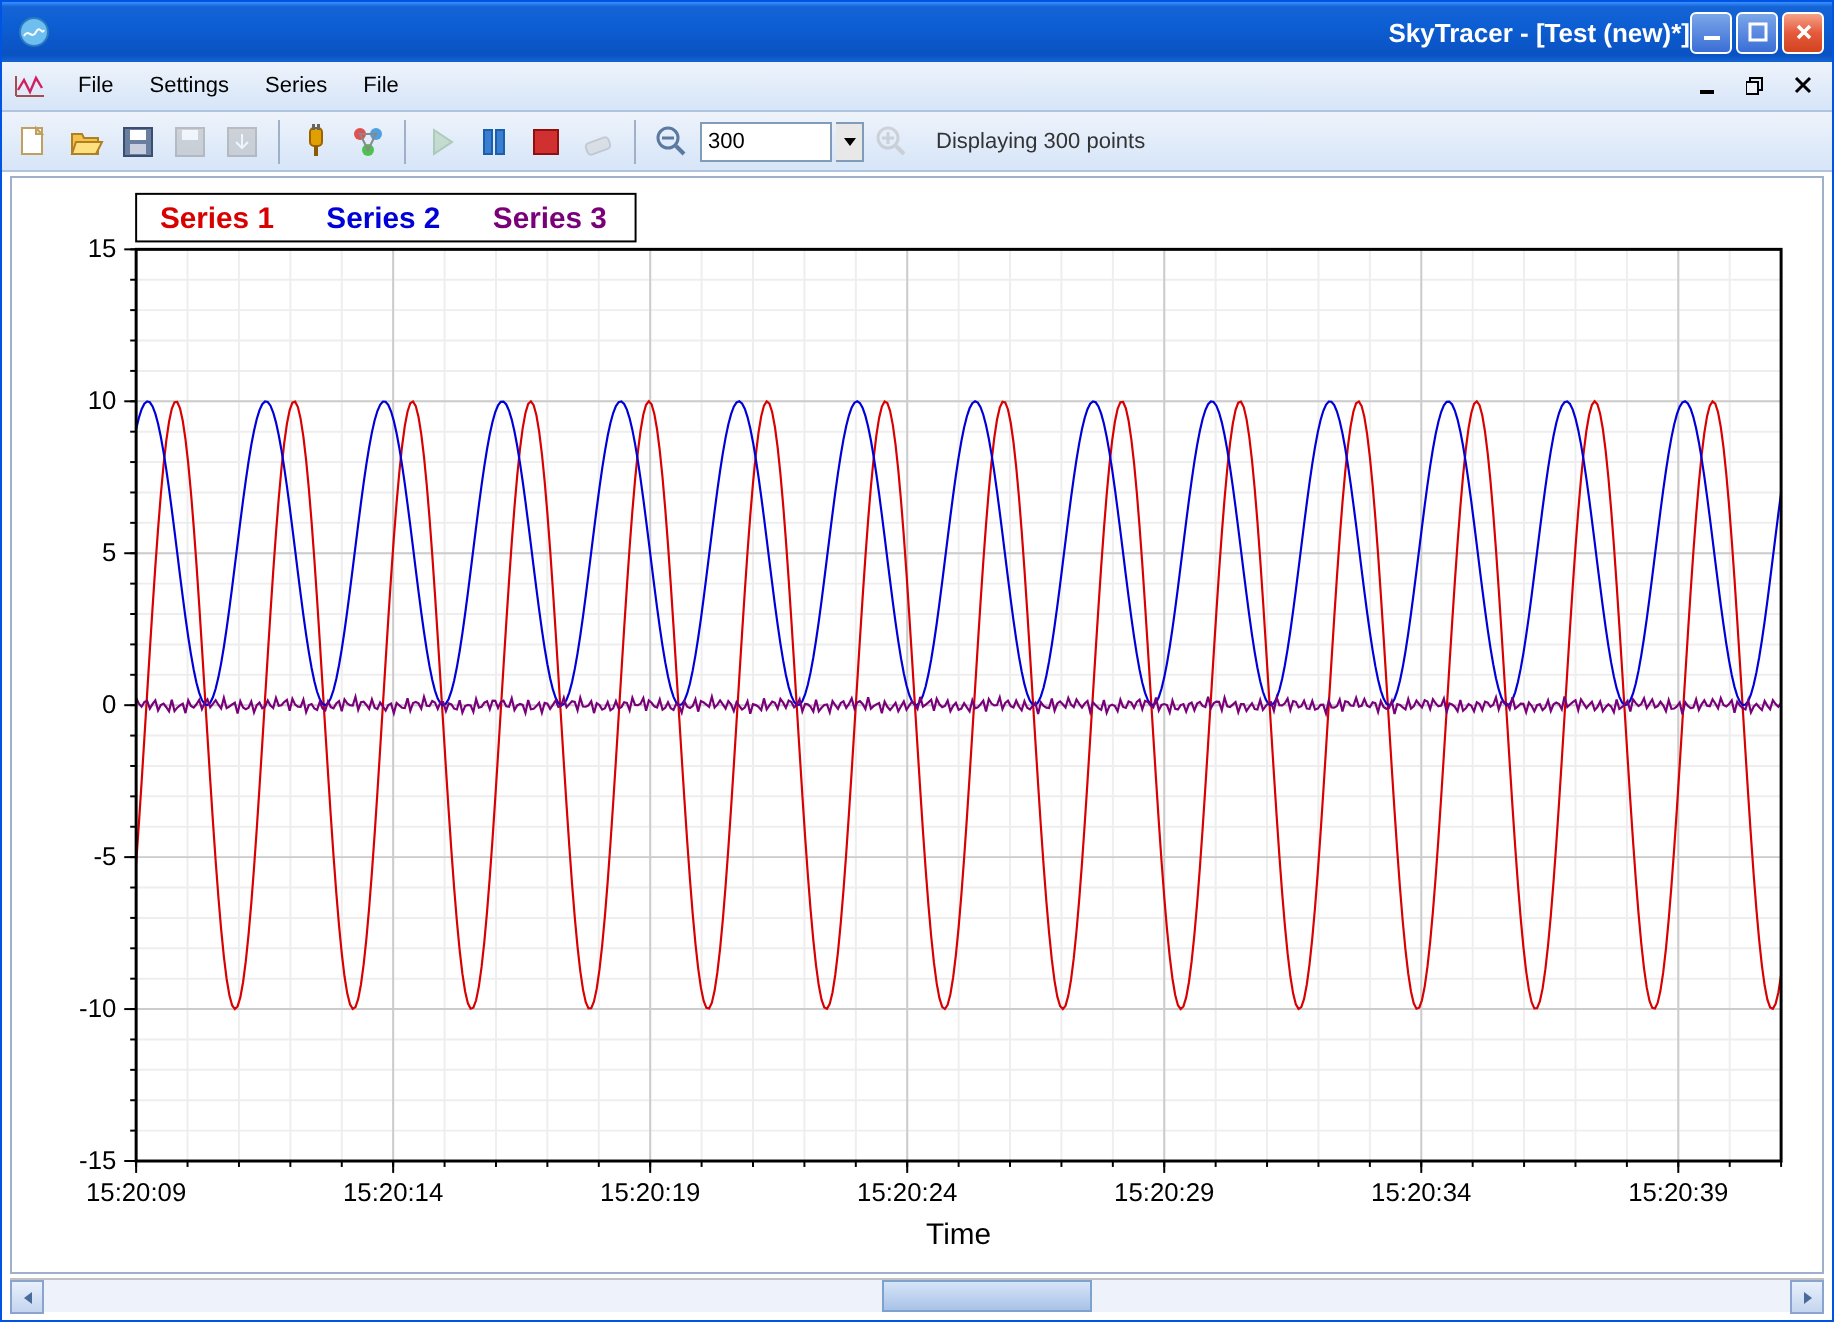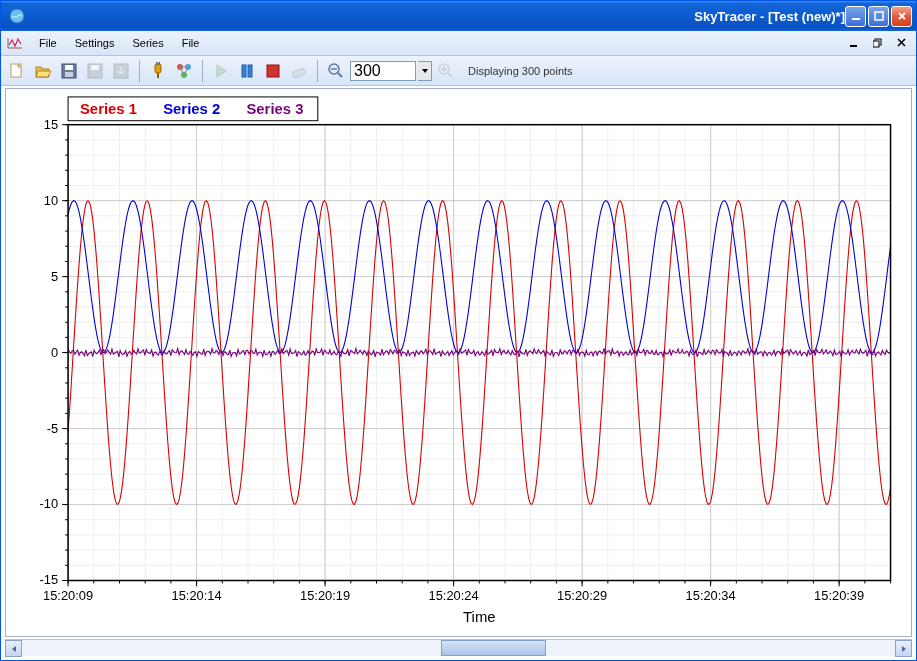--- a/index.html
+++ b/index.html
@@ -18,21 +18,21 @@
   .menubar { height: 25px; background: linear-gradient(to bottom, #eef3fb, #d6e5f8); border-bottom: 1px solid #b0c4de; display: flex; align-items: center; padding: 0 6px; gap: 2px; }
   .menubar-icon { width:16px; height:16px; margin-right:6px; display:inline-flex; }
   .menu-item { padding: 3px 8px; cursor: pointer; text-decoration: underline; text-decoration-color: transparent; }
   .menu-spacer { flex: 1; }
   .mdi-btn { width:16px; height:16px; margin-left:6px; cursor:pointer; display:inline-flex; align-items:center; justify-content:center; color:#000; }
   
   .toolbar { height: 30px; background: linear-gradient(to bottom, #eef3fb, #d6e5f8); border-bottom: 1px solid #b0c4de; display: flex; align-items: center; padding: 0 4px; gap: 2px; }
   .tool-btn { width: 24px; height: 24px; display: flex; align-items: center; justify-content: center; cursor: pointer; border: 1px solid transparent; border-radius: 2px; }
   .tool-btn.disabled { opacity: 0.45; cursor: default; }
   .tool-sep { width: 1px; height: 22px; background: #a0b0c8; margin: 0 4px; }
-  .tool-input { width: 66px; height: 20px; border: 1px solid #7f9db9; font-size: 16px; padding: 0 3px; background: #fff; }
+  .tool-input { width: 66px; height: 20px; border: 1px solid #7f9db9; font-size: 11px; padding: 0 3px; background: #fff; }
   .tool-dropdown { width:14px; height:20px; border:1px solid #7f9db9; border-left:none; background:#e8e8e8; display:flex; align-items:center; justify-content:center; cursor:pointer; }
   .tool-status { padding-left: 8px; color: #333; text-align: right; }
   
   .content { flex: 1; background: #fff; border: 1px solid #a0b0c8; margin: 2px 4px; position: relative; overflow: hidden; }
   
   .scrollbar-h { height: 17px; background: #f0f0f0; border-top: 1px solid #c0c0c0; margin: 0 4px 4px 4px; position: relative; display:flex; }
   .scroll-arrow { width:17px; height:17px; background:linear-gradient(to bottom,#e8f0fb,#c4d5ef); border:1px solid #8aa4ce; display:flex; align-items:center; justify-content:center; cursor:pointer; }
   .scroll-track { flex:1; background:#eef3fb; position:relative; }
   .scroll-thumb { position:absolute; left:48%; width:12%; height:100%; background:linear-gradient(to bottom,#d6e5f8,#a9c2e8); border:1px solid #7da2ce; }
   

